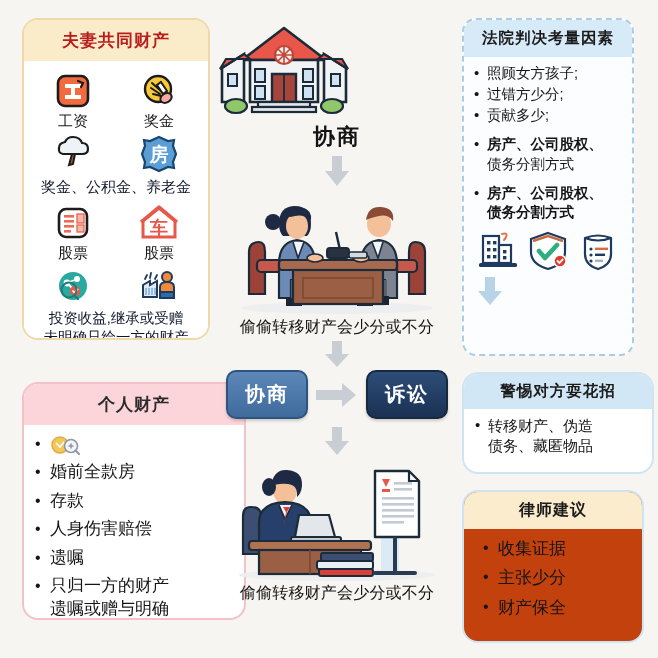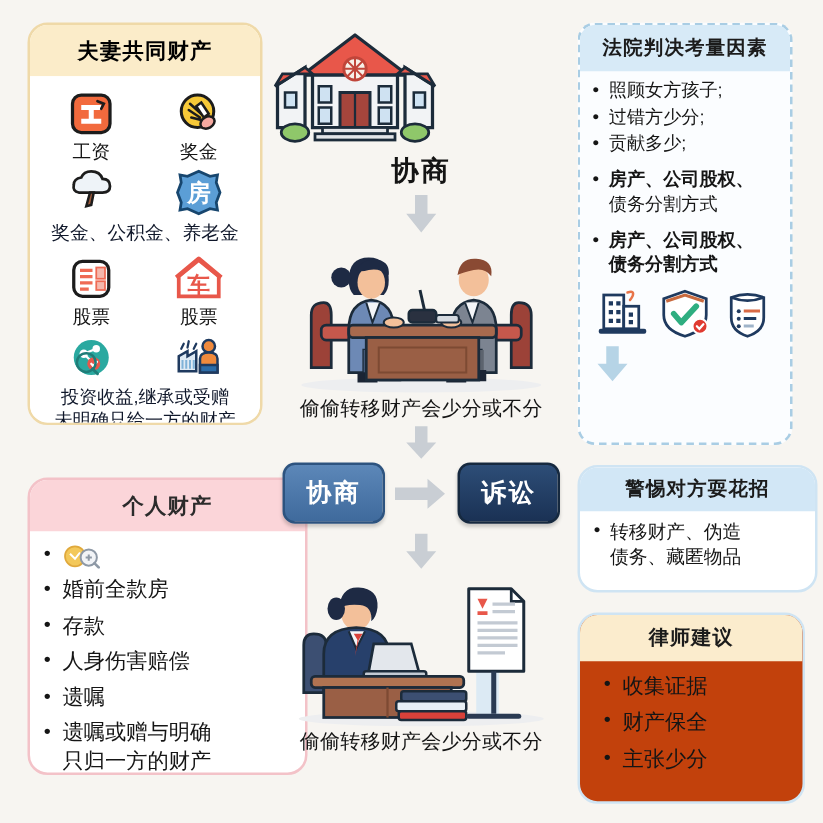--- a/index.html
+++ b/index.html
@@ -17,21 +17,21 @@
   .card{position:absolute;box-sizing:border-box;background:#ffffff;border-radius:16px;overflow:hidden;}
   .card-title{
     text-align:center;font-weight:bold;letter-spacing:1px;
     padding:6px 4px 6px;
   }
   .card-body{padding:8px 10px 10px;}
 
   
   #card-community{left:22px;top:18px;width:188px;height:322px;
     border:2px solid #efd9a8;background:#fffdf7;}
-  #card-community .card-title{background:#fbecc9;color:#000000;font-size:17px;padding:9px 4px;}
+  #card-community .card-title{background:#fbecc9;color:#b91c1c;font-size:17px;padding:9px 4px;}
   #card-community .card-body{background:#ffffff;padding:8px 6px 6px;}
 
   
   #card-personal{left:22px;top:382px;width:224px;height:238px;
     border:2px solid #f3c2c8;background:#ffffff;}
   #card-personal .card-title{background:#fbd5d9;color:#2b2b2b;font-size:17px;padding:9px 4px;}
   #card-personal .card-body{padding:8px 8px 6px 10px;}
 
   
   #card-court{left:462px;top:18px;width:172px;height:338px;
@@ -231,22 +231,22 @@
               <path d="M21 8.5 v5 M18.5 11 h5" stroke="#8e99a6" stroke-width="1.6"></path>
               <path d="M25.5 15.5 l3.5 3.5" stroke="#8e99a6" stroke-width="2" stroke-linecap="round"></path>
             </svg>
           </span>
         </li>
         <li>婚前全款房</li>
         <li>存款</li>
         <li>人身伤害赔偿</li>
         <li>遗嘱</li>
         <li>
+          <span class="sub-line">只归一方的财产</span>
           <span class="sub-line">遗嘱或赠与明确</span>
-          <span class="sub-line">只归一方的财产</span>
         </li>
       </ul>
     </div>
   </div>
 
   <div class="card" id="card-court">
     <div class="card-title">法院判决考量因素</div>
     <div class="card-body">
       <ul class="blist">
         <li>照顾女方孩子;</li>
@@ -320,22 +320,22 @@
         </li>
       </ul>
     </div>
   </div>
 
   <div class="card" id="card-advice">
     <div class="card-title">律师建议</div>
     <div class="card-body">
       <ul class="blist">
         <li>收集证据</li>
+        <li>主张少分</li>
         <li>财产保全</li>
-        <li>主张少分</li>
       </ul>
     </div>
   </div>
 
   <div class="center">
 
     <div style="text-align:center;padding-top:22px">
       <span>
         <svg width="140" height="96" viewBox="0 0 140 96">
           <path d="M70 6 L112 38 H28z" fill="#e8574a" stroke="#1c2b3a" stroke-width="2.6" stroke-linejoin="round"></path>

